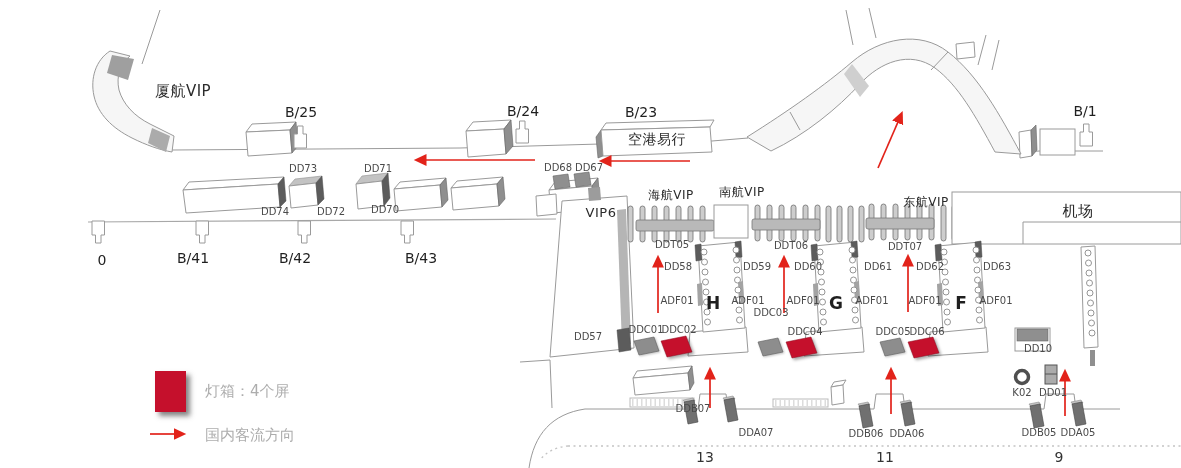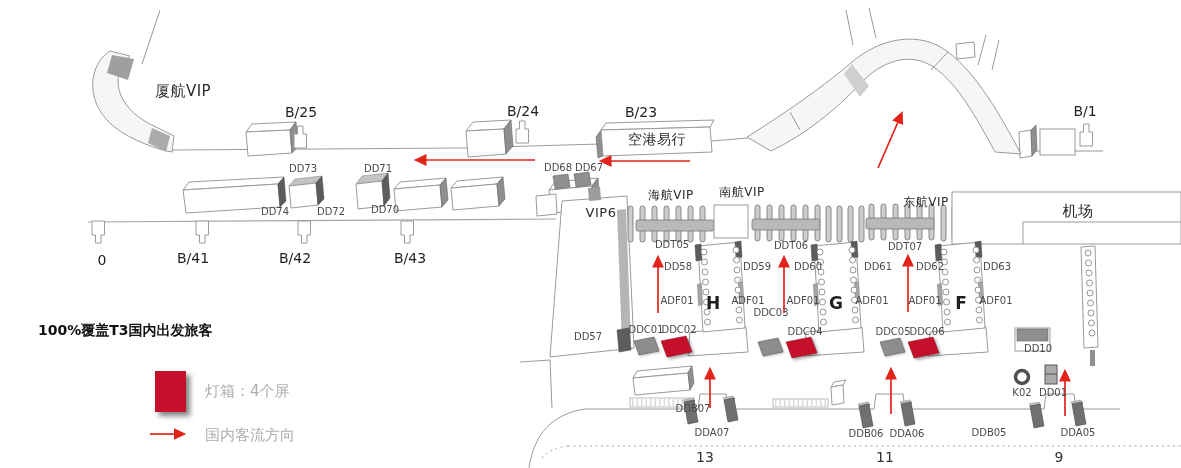--- a/index.html
+++ b/index.html
@@ -330,21 +330,21 @@
   <div class="lbl letter" style="left:836px;top:295px">G</div>
   <div class="lbl letter" style="left:961px;top:295px">F</div>
 
   <div class="lbl g" style="left:301px;top:105px">B/25</div>
   <div class="lbl g" style="left:523px;top:104px">B/24</div>
   <div class="lbl g" style="left:641px;top:105px">B/23</div>
   <div class="lbl g" style="left:1085px;top:104px">B/1</div>
   <div class="lbl g" style="left:102px;top:253px">0</div>
   <div class="lbl g" style="left:193px;top:251px">B/41</div>
   <div class="lbl g" style="left:295px;top:251px">B/42</div>
-  <div class="lbl g" style="left:410px;top:251px">B/43</div>
+  <div class="lbl g" style="left:421px;top:251px">B/43</div>
   <div class="lbl n" style="left:705px;top:450px">13</div>
   <div class="lbl n" style="left:885px;top:450px">11</div>
   <div class="lbl n" style="left:1059px;top:450px">9</div>
 
   <div class="lbl s" style="left:303px;top:164px">DD73</div>
   <div class="lbl s" style="left:378px;top:164px">DD71</div>
   <div class="lbl s" style="left:275px;top:207px">DD74</div>
   <div class="lbl s" style="left:331px;top:207px">DD72</div>
   <div class="lbl s" style="left:385px;top:205px">DD70</div>
   <div class="lbl s" style="left:558px;top:163px">DD68</div>
@@ -368,24 +368,23 @@
   <div class="lbl s" style="left:646px;top:325px">DDC01</div>
   <div class="lbl s" style="left:679px;top:325px">DDC02</div>
   <div class="lbl s" style="left:771px;top:308px">DDC03</div>
   <div class="lbl s" style="left:805px;top:327px">DDC04</div>
   <div class="lbl s" style="left:893px;top:327px">DDC05</div>
   <div class="lbl s" style="left:927px;top:327px">DDC06</div>
   <div class="lbl s" style="left:1038px;top:344px">DD10</div>
   <div class="lbl s" style="left:1022px;top:388px">K02</div>
   <div class="lbl s" style="left:1053px;top:388px">DD01</div>
   <div class="lbl s" style="left:693px;top:404px">DDB07</div>
-  <div class="lbl s" style="left:712px;top:428px">DDA07</div>
+  <div class="lbl s" style="left:756px;top:428px">DDA07</div>
   <div class="lbl s" style="left:866px;top:429px">DDB06</div>
   <div class="lbl s" style="left:907px;top:429px">DDA06</div>
-  <div class="lbl s" style="left:989px;top:428px">DDB05</div>
+  <div class="lbl s" style="left:1039px;top:428px">DDB05</div>
   <div class="lbl s" style="left:1078px;top:428px">DDA05</div>
 
-  <div class="note-title">100%覆盖T3国内出发旅客</div>
   <div class="swatch"></div>
   <div class="legend-label" style="left:205px;top:382px">灯箱：4个屏</div>
   <div class="legend-label" style="left:205px;top:426px">国内客流方向</div>
 
 </div>
 
 </body></html>

